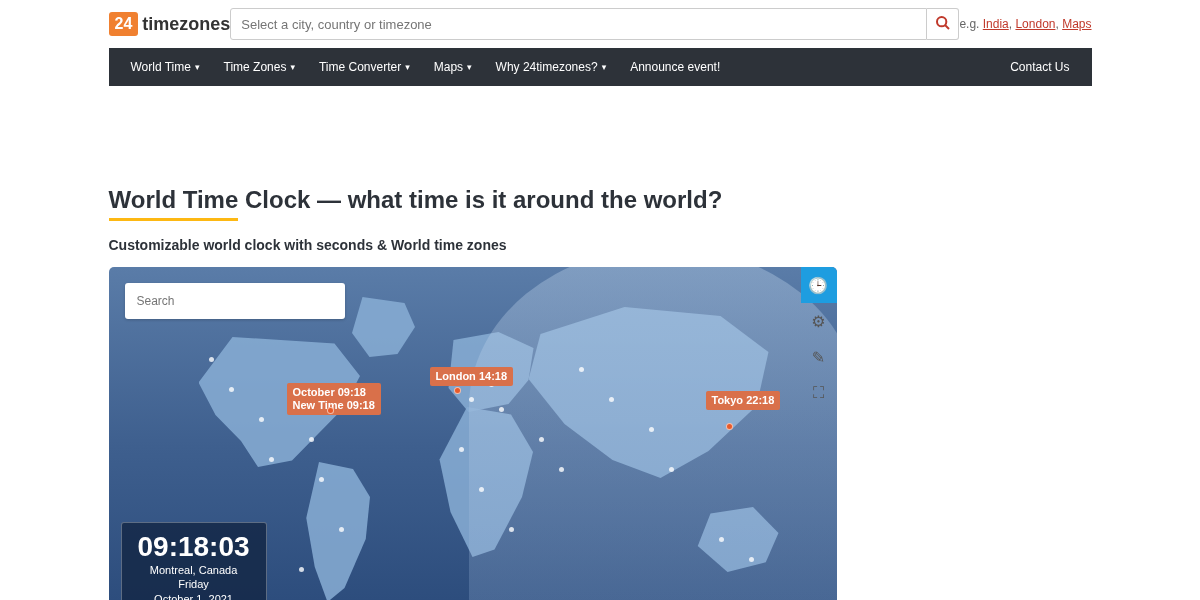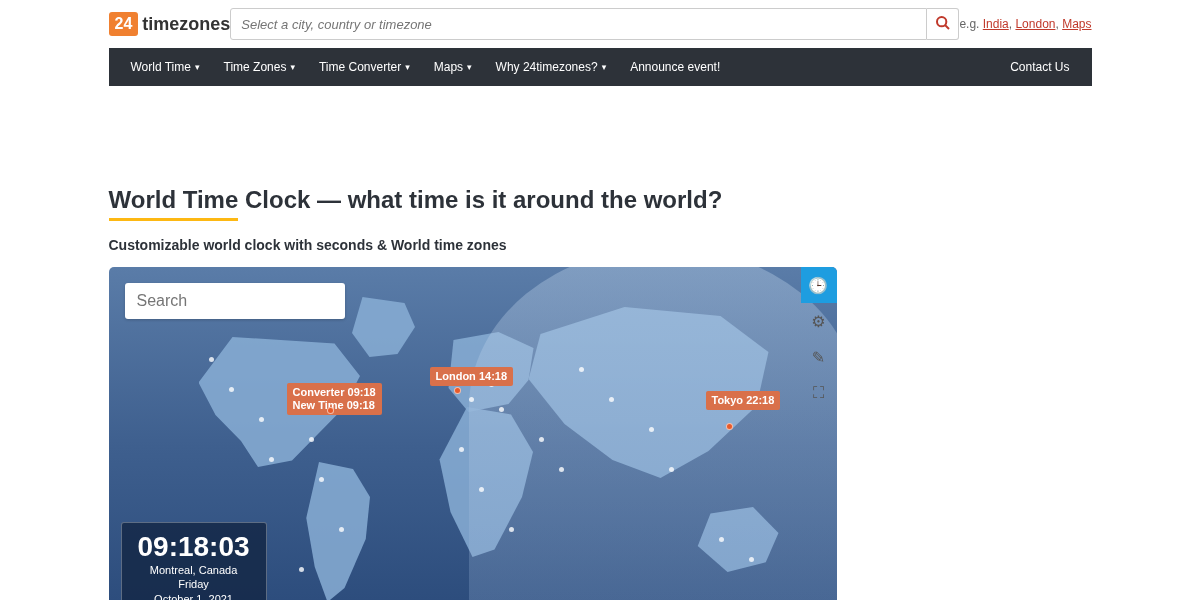--- a/index.html
+++ b/index.html
@@ -5,21 +5,21 @@
     * { box-sizing: border-box; margin: 0; padding: 0; }
     body { font-family: Arial, Helvetica, sans-serif; background: #fff; color: #333; }
     .container { width: 983px; margin: 0 auto; }
     
     
     .header { display: flex; align-items: center; padding: 8px 0; }
     .logo { display: flex; align-items: center; gap: 4px; text-decoration: none; }
     .logo-badge { background: #f08030; color: #fff; font-weight: bold; padding: 3px 6px; border-radius: 3px; font-size: 16px; }
     .logo-text { font-weight: bold; font-size: 18px; color: #333; }
     .search-wrap { flex: 1; display: flex; position: relative; }
-    .search-input { flex: 1; border: 1px solid #ccc; border-radius: 3px 0 0 3px; padding: 6px 10px; font-style: italic; font-size: 13px; color: #0f766e; height: 32px; }
+    .search-input { flex: 1; border: 1px solid #ccc; border-radius: 3px 0 0 3px; padding: 6px 10px; font-size: 13px; color: #0f766e; height: 32px; }
     .search-btn { width: 32px; height: 32px; border: 1px solid #ccc; border-left: none; border-radius: 0 3px 3px 0; background: #fff; display: flex; align-items: center; justify-content: center; cursor: pointer; }
     .examples { font-size: 12px; color: #666; white-space: nowrap; }
     .examples a { color: #c0392b; text-decoration: underline; }
     
     
     .nav { background: #2d3239; display: flex; align-items: center; padding: 0 10px; height: 38px; }
     .nav-item { color: #fff; font-size: 12px; padding: 0 12px; display: flex; align-items: center; gap: 4px; cursor: pointer; height: 100%; }
     .nav-spacer { flex: 1; }
     .chevron { font-size: 9px; }
     
@@ -27,21 +27,21 @@
     .main { padding-top: 100px; }
     h1 { font-size: 24px; font-weight: bold; color: #2d3239; }
     h1 .underline-part { display: inline-block; border-bottom: 3px solid #fdb813; padding-bottom: 4px; }
     h2 { font-size: 14px; font-weight: bold; color: #2d3239; margin-top: 16px; margin-bottom: 14px; }
     
     
     .map-widget { position: relative; width: 728px; height: 360px; border-radius: 5px; overflow: hidden; background: linear-gradient(180deg, #5a7ca8 0%, #3e5f8e 50%, #2a4a7a 100%); }
     .daylight-zone { position: absolute; left: 360px; top: -20px; width: 390px; height: 400px; background: linear-gradient(180deg, rgba(200,220,240,0.35) 0%, rgba(140,170,210,0.25) 100%); border-radius: 50% 50% 10% 10% / 40% 40% 10% 10%; }
     
     .map-search { position: absolute; top: 16px; left: 16px; width: 220px; height: 36px; background: #fff; border-radius: 3px; display: flex; align-items: center; padding: 0 12px; box-shadow: 0 1px 3px rgba(0,0,0,0.2); }
-    .map-search input { border: none; outline: none; width: 100%; font-size: 16px; color: #a16207; }
+    .map-search input { border: none; outline: none; width: 100%; font-size: 12px; color: #a16207; }
     
     .map-tools { position: absolute; top: 0; right: 0; display: flex; flex-direction: column; align-items: center; }
     .tool-btn { width: 36px; height: 36px; display: flex; align-items: center; justify-content: center; cursor: pointer; color: #555; font-size: 16px; }
     .tool-btn.active { background: #1e9de0; color: #fff; border-radius: 0 5px 0 0; }
     
     .city-label { position: absolute; background: #d9704a; color: #fff; font-size: 11px; font-weight: bold; padding: 3px 6px; border-radius: 2px; white-space: nowrap; line-height: 1.2; }
     .city-dot { position: absolute; width: 7px; height: 7px; background: #e85a2a; border-radius: 50%; border: 1px solid rgba(255,255,255,0.6); }
     .dot { position: absolute; width: 5px; height: 5px; background: rgba(255,255,255,0.8); border-radius: 50%; }
     
     .clock-panel { position: absolute; bottom: 12px; left: 12px; background: rgba(20,40,70,0.85); border: 1px solid rgba(255,255,255,0.3); border-radius: 3px; padding: 8px 16px; text-align: center; color: #fff; }
@@ -153,21 +153,21 @@
       <div class="dot" style="left:540px;top:160px"></div>
       <div class="dot" style="left:560px;top:200px"></div>
       <div class="dot" style="left:610px;top:270px"></div>
       <div class="dot" style="left:640px;top:290px"></div>
       <div class="dot" style="left:430px;top:170px"></div>
       <div class="dot" style="left:450px;top:200px"></div>
       <div class="dot" style="left:160px;top:190px"></div>
       <div class="dot" style="left:100px;top:90px"></div>
 
       <div class="city-label" style="top:116px;left:178px">
-        <span>Converter</span> <span>09:18</span><br>
+        <span>October</span> <span>09:18</span><br>
         <span>New Time</span> <span>09:18</span>
       </div>
       <div class="city-dot" style="top:140px;left:218px"></div>
 
       <div class="city-label" style="top:100px;left:321px">
         <span>London</span> <span>14:18</span>
       </div>
       <div class="city-dot" style="top:120px;left:345px"></div>
 
       <div class="city-label" style="top:124px;left:597px">

